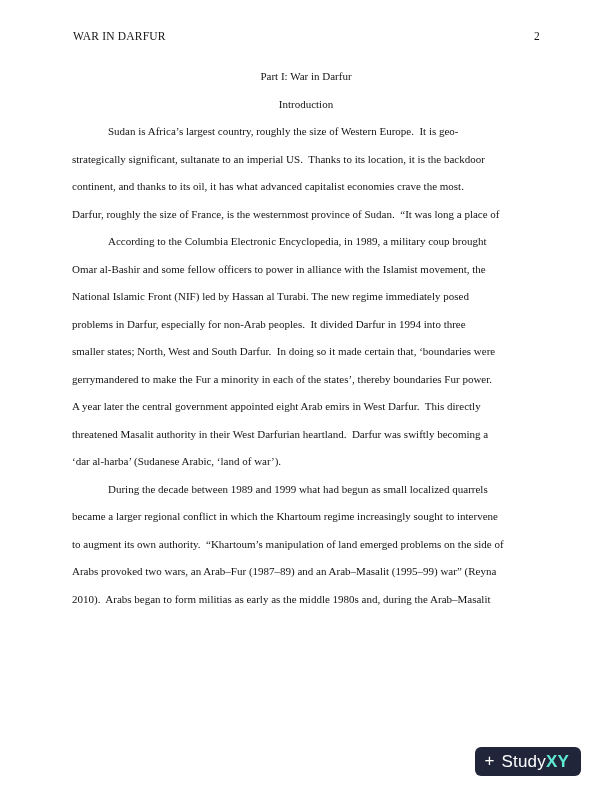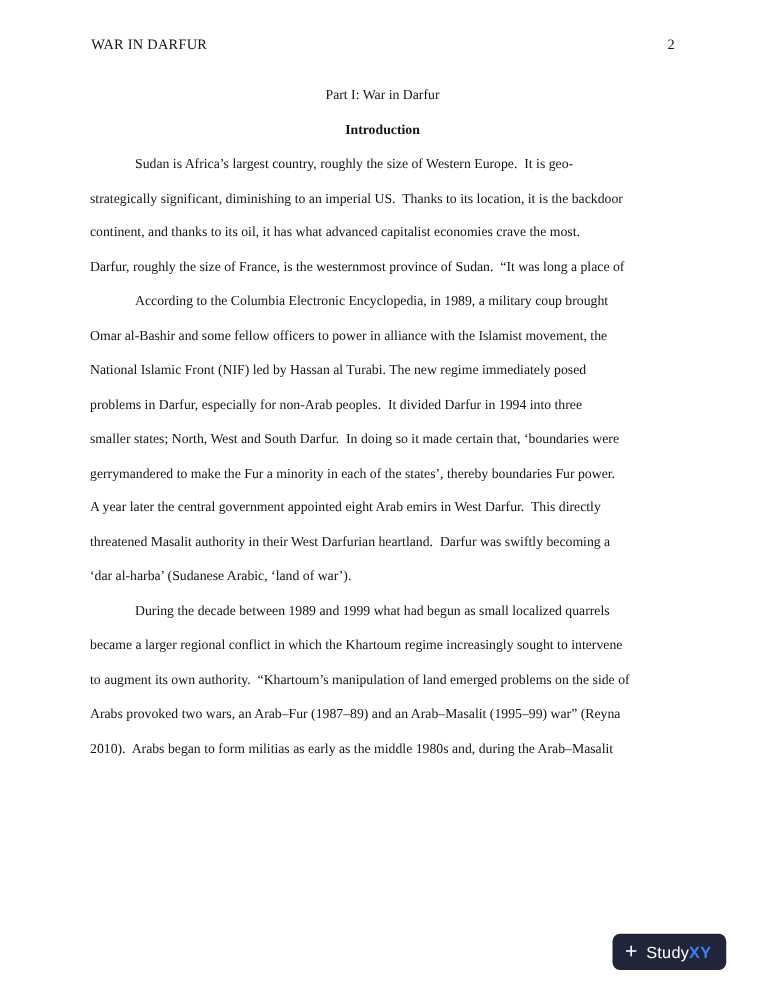--- a/index.html
+++ b/index.html
@@ -38,21 +38,20 @@
     line-height: 27.5px;
   }
   .heading-title {
     text-align: center;
     font-weight: normal;
     height: 27.5px;
   }
   .heading-sub {
     text-align: center;
     height: 27.5px;
-    font-weight: bold;
   }
   .para { margin: 0; }
   .line {
     white-space: pre;
     height: 27.5px;
   }
   .line.first { text-indent: 36px; }
   .footer-badge {
     position: absolute;
     right: 31px;
@@ -67,21 +66,21 @@
   }
   .plus-icon {
     font-size: 17px;
     font-weight: 400;
     color: #ffffff;
     margin-right: 7px;
     line-height: 1;
     transform: translateY(-1px);
   }
   .brand-text {
-    font-size: 13px;
+    font-size: 17px;
     letter-spacing: 0.2px;
     display: flex;
     align-items: baseline;
   }
   .brand-prefix { color: #ffffff; font-weight: 500; }
   .brand-suffix { font-weight: 700; }
 </style>
 </head>
 <body>
 
@@ -91,21 +90,21 @@
     <span>WAR IN DARFUR</span>
     <span>2</span>
   </div>
 
   <div class="doc">
     <div class="heading-title">Part I: War in Darfur</div>
     <div class="heading-sub">Introduction</div>
     <div>
         <div class="para">
           <div class="line first">Sudan is Africa’s largest country, roughly the size of Western Europe.  It is geo-</div>
-          <div class="line">strategically significant, diminishing to an imperial US.  Thanks to its location, it is the backdoor</div>
+          <div class="line">strategically significant, sultanate to an imperial US.  Thanks to its location, it is the backdoor</div>
           <div class="line">continent, and thanks to its oil, it has what advanced capitalist economies crave the most.</div>
           <div class="line">Darfur, roughly the size of France, is the westernmost province of Sudan.  “It was long a place of</div>
         </div>
         <div class="para">
           <div class="line first">According to the Columbia Electronic Encyclopedia, in 1989, a military coup brought</div>
           <div class="line">Omar al-Bashir and some fellow officers to power in alliance with the Islamist movement, the</div>
           <div class="line">National Islamic Front (NIF) led by Hassan al Turabi. The new regime immediately posed</div>
           <div class="line">problems in Darfur, especially for non-Arab peoples.  It divided Darfur in 1994 into three</div>
           <div class="line">smaller states; North, West and South Darfur.  In doing so it made certain that, ‘boundaries were</div>
           <div class="line">gerrymandered to make the Fur a minority in each of the states’, thereby boundaries Fur power.</div>
@@ -120,17 +119,17 @@
           <div class="line">Arabs provoked two wars, an Arab–Fur (1987–89) and an Arab–Masalit (1995–99) war” (Reyna</div>
           <div class="line">2010).  Arabs began to form militias as early as the middle 1980s and, during the Arab–Masalit</div>
         </div>
       </div>
   </div>
 
   <div class="footer-badge" style="background: rgb(32, 37, 58);">
     <span class="plus-icon">+</span>
     <span class="brand-text">
       <span class="brand-prefix">Study</span>
-      <span class="brand-suffix" style="color: #3b82f6;">XY</span>
+      <span class="brand-suffix" style="color: #5eead4;">XY</span>
     </span>
   </div>
 
 </div>
 
 </body></html>

